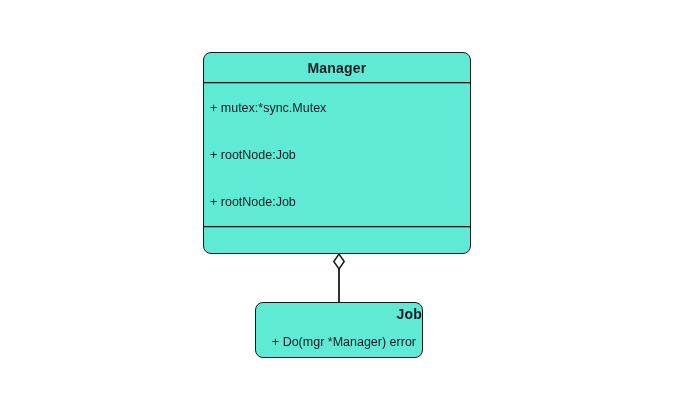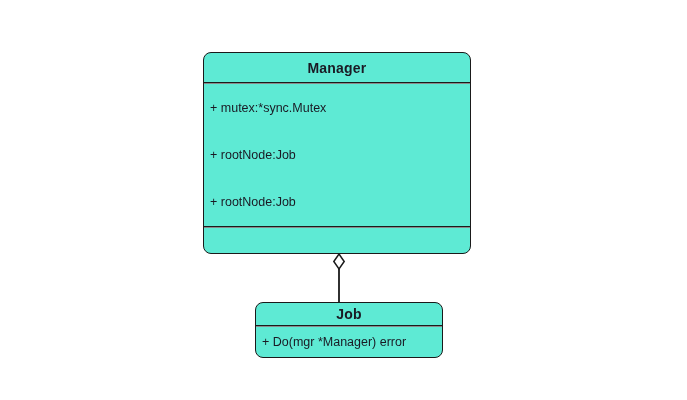--- a/index.html
+++ b/index.html
@@ -28,22 +28,23 @@
   }
   .uml-class.manager {
     left: 203px;
     top: 52px;
     width: 268px;
     height: 202px;
   }
   .uml-class.job {
     left: 255px;
     top: 302px;
-    width: 188px;
+    width: 168px;
     height: 56px;
+    align-items: flex-end;
   }
   .uml-title {
     display: flex;
     align-items: center;
     justify-content: center;
     font-weight: bold;
     font-size: 14px;
     letter-spacing: 0.2px;
   }
   .manager .uml-title { height: 29px; }

